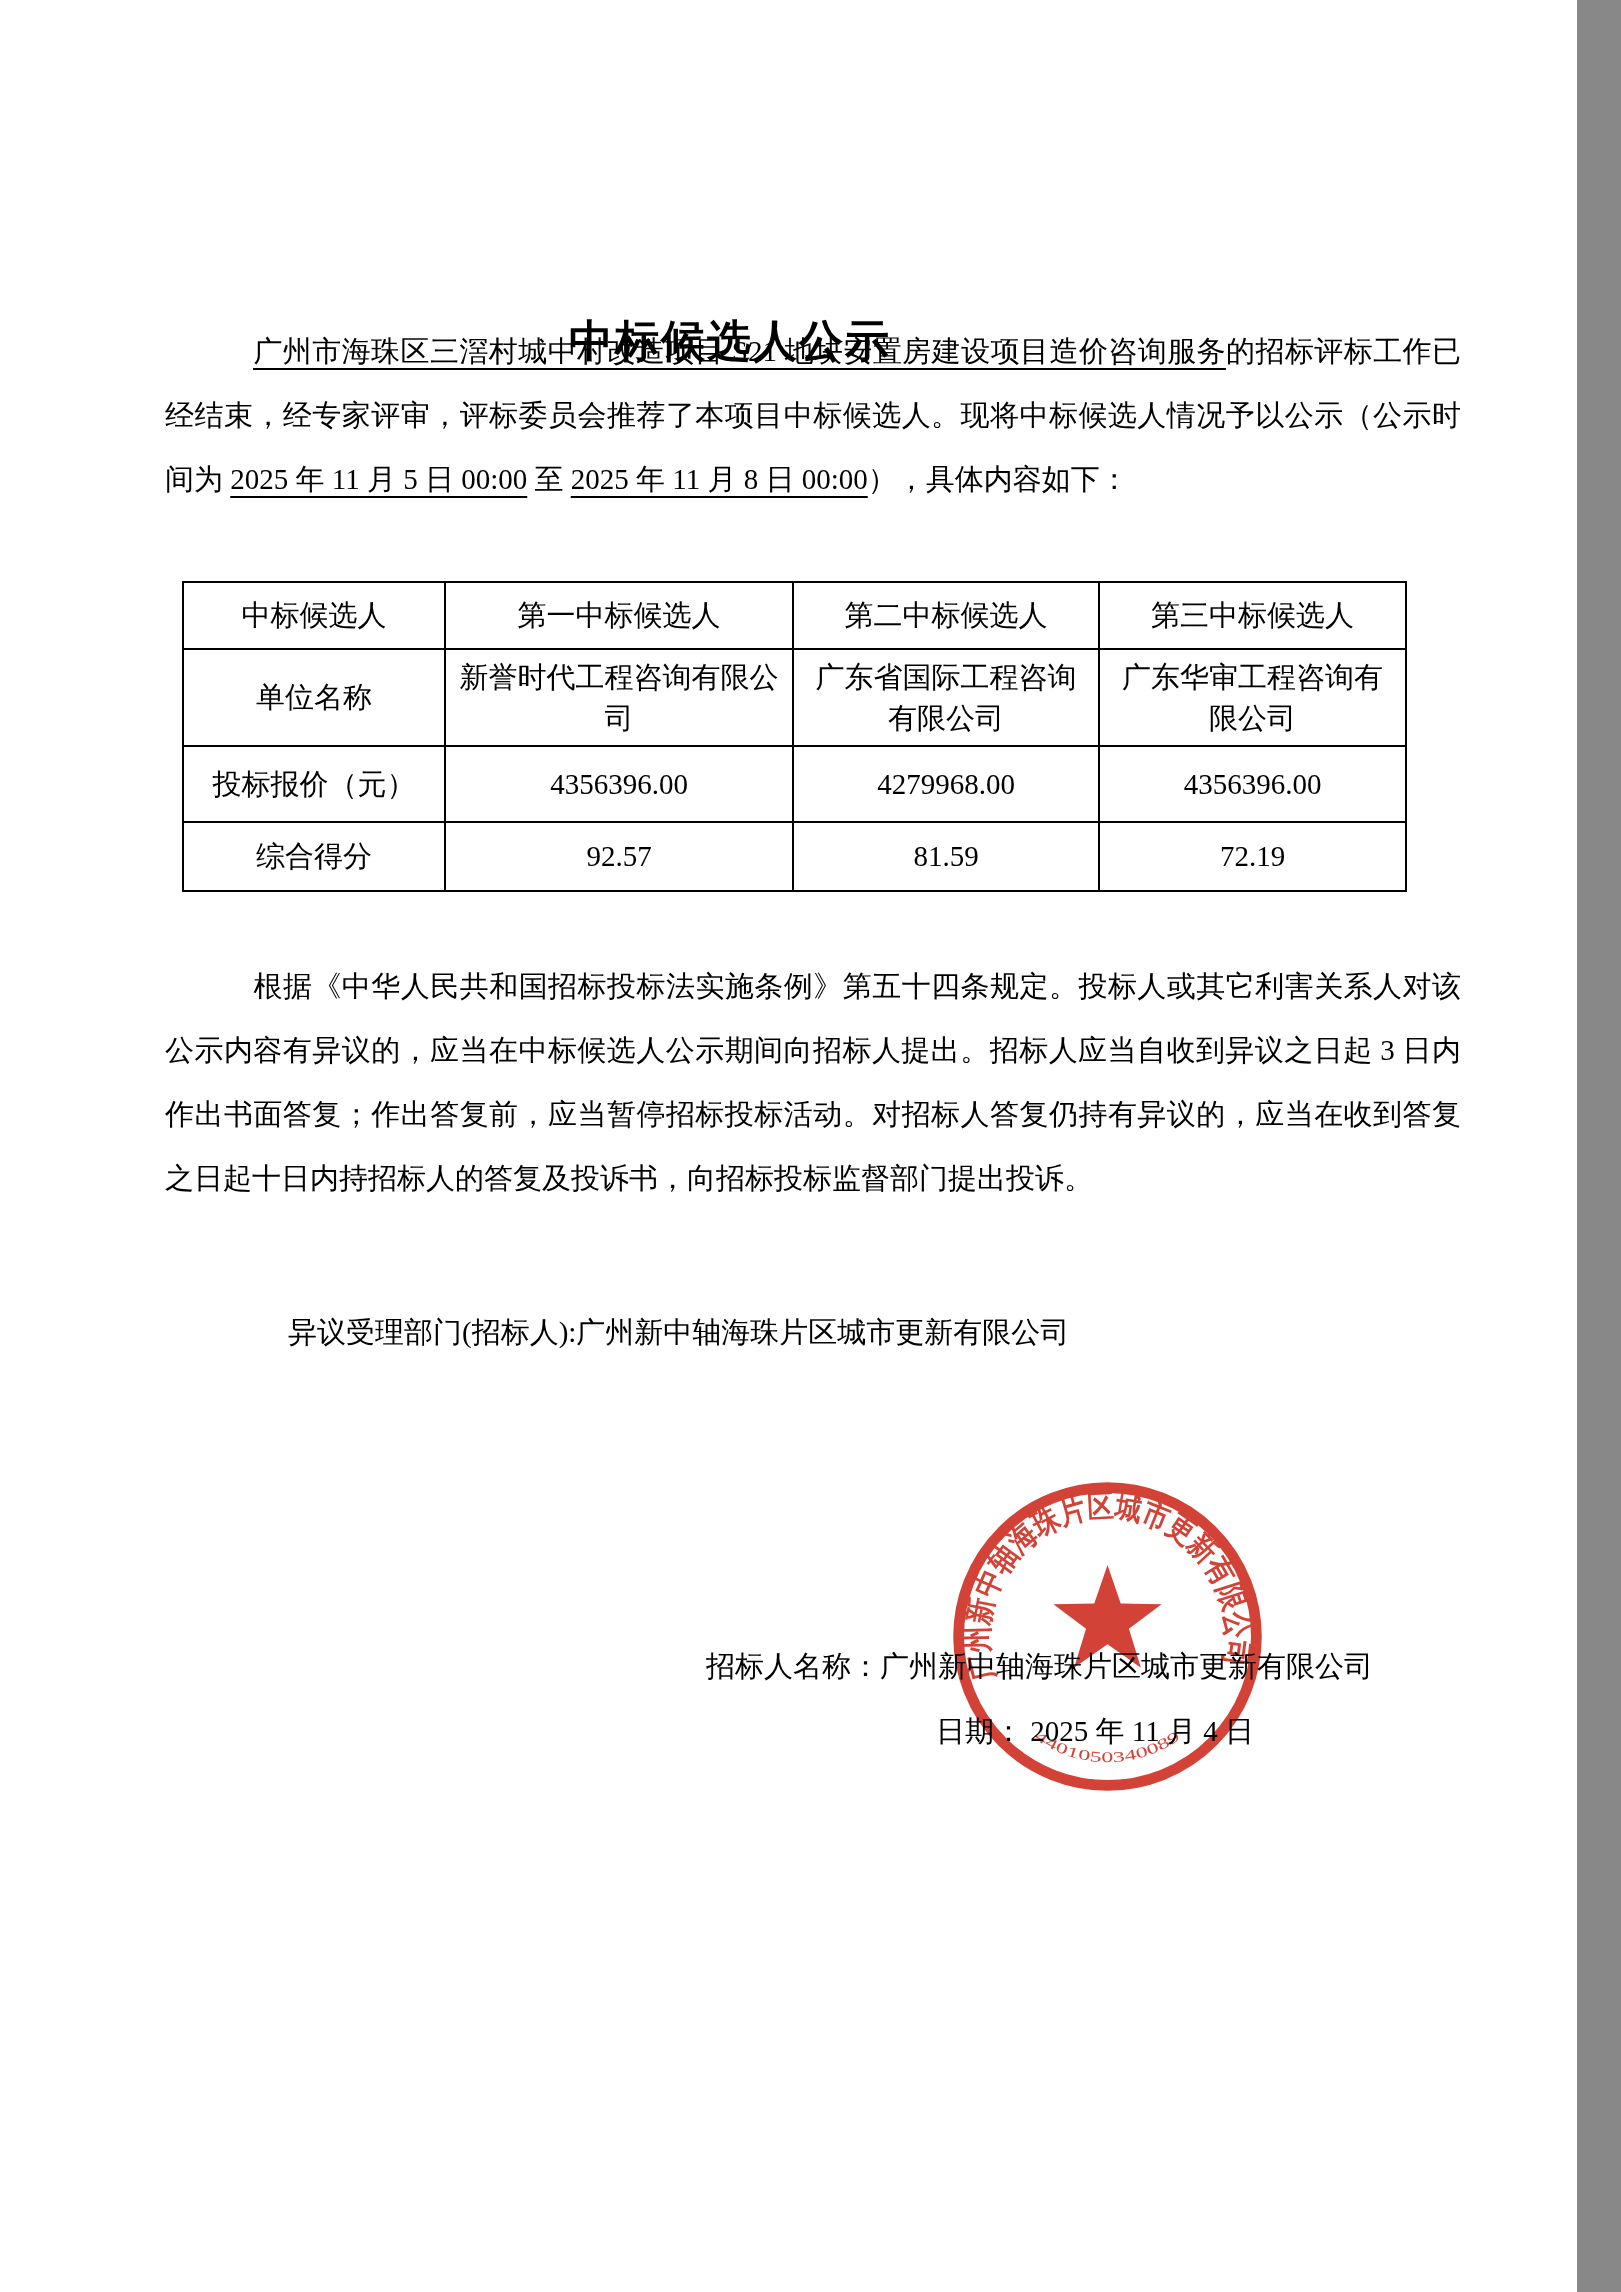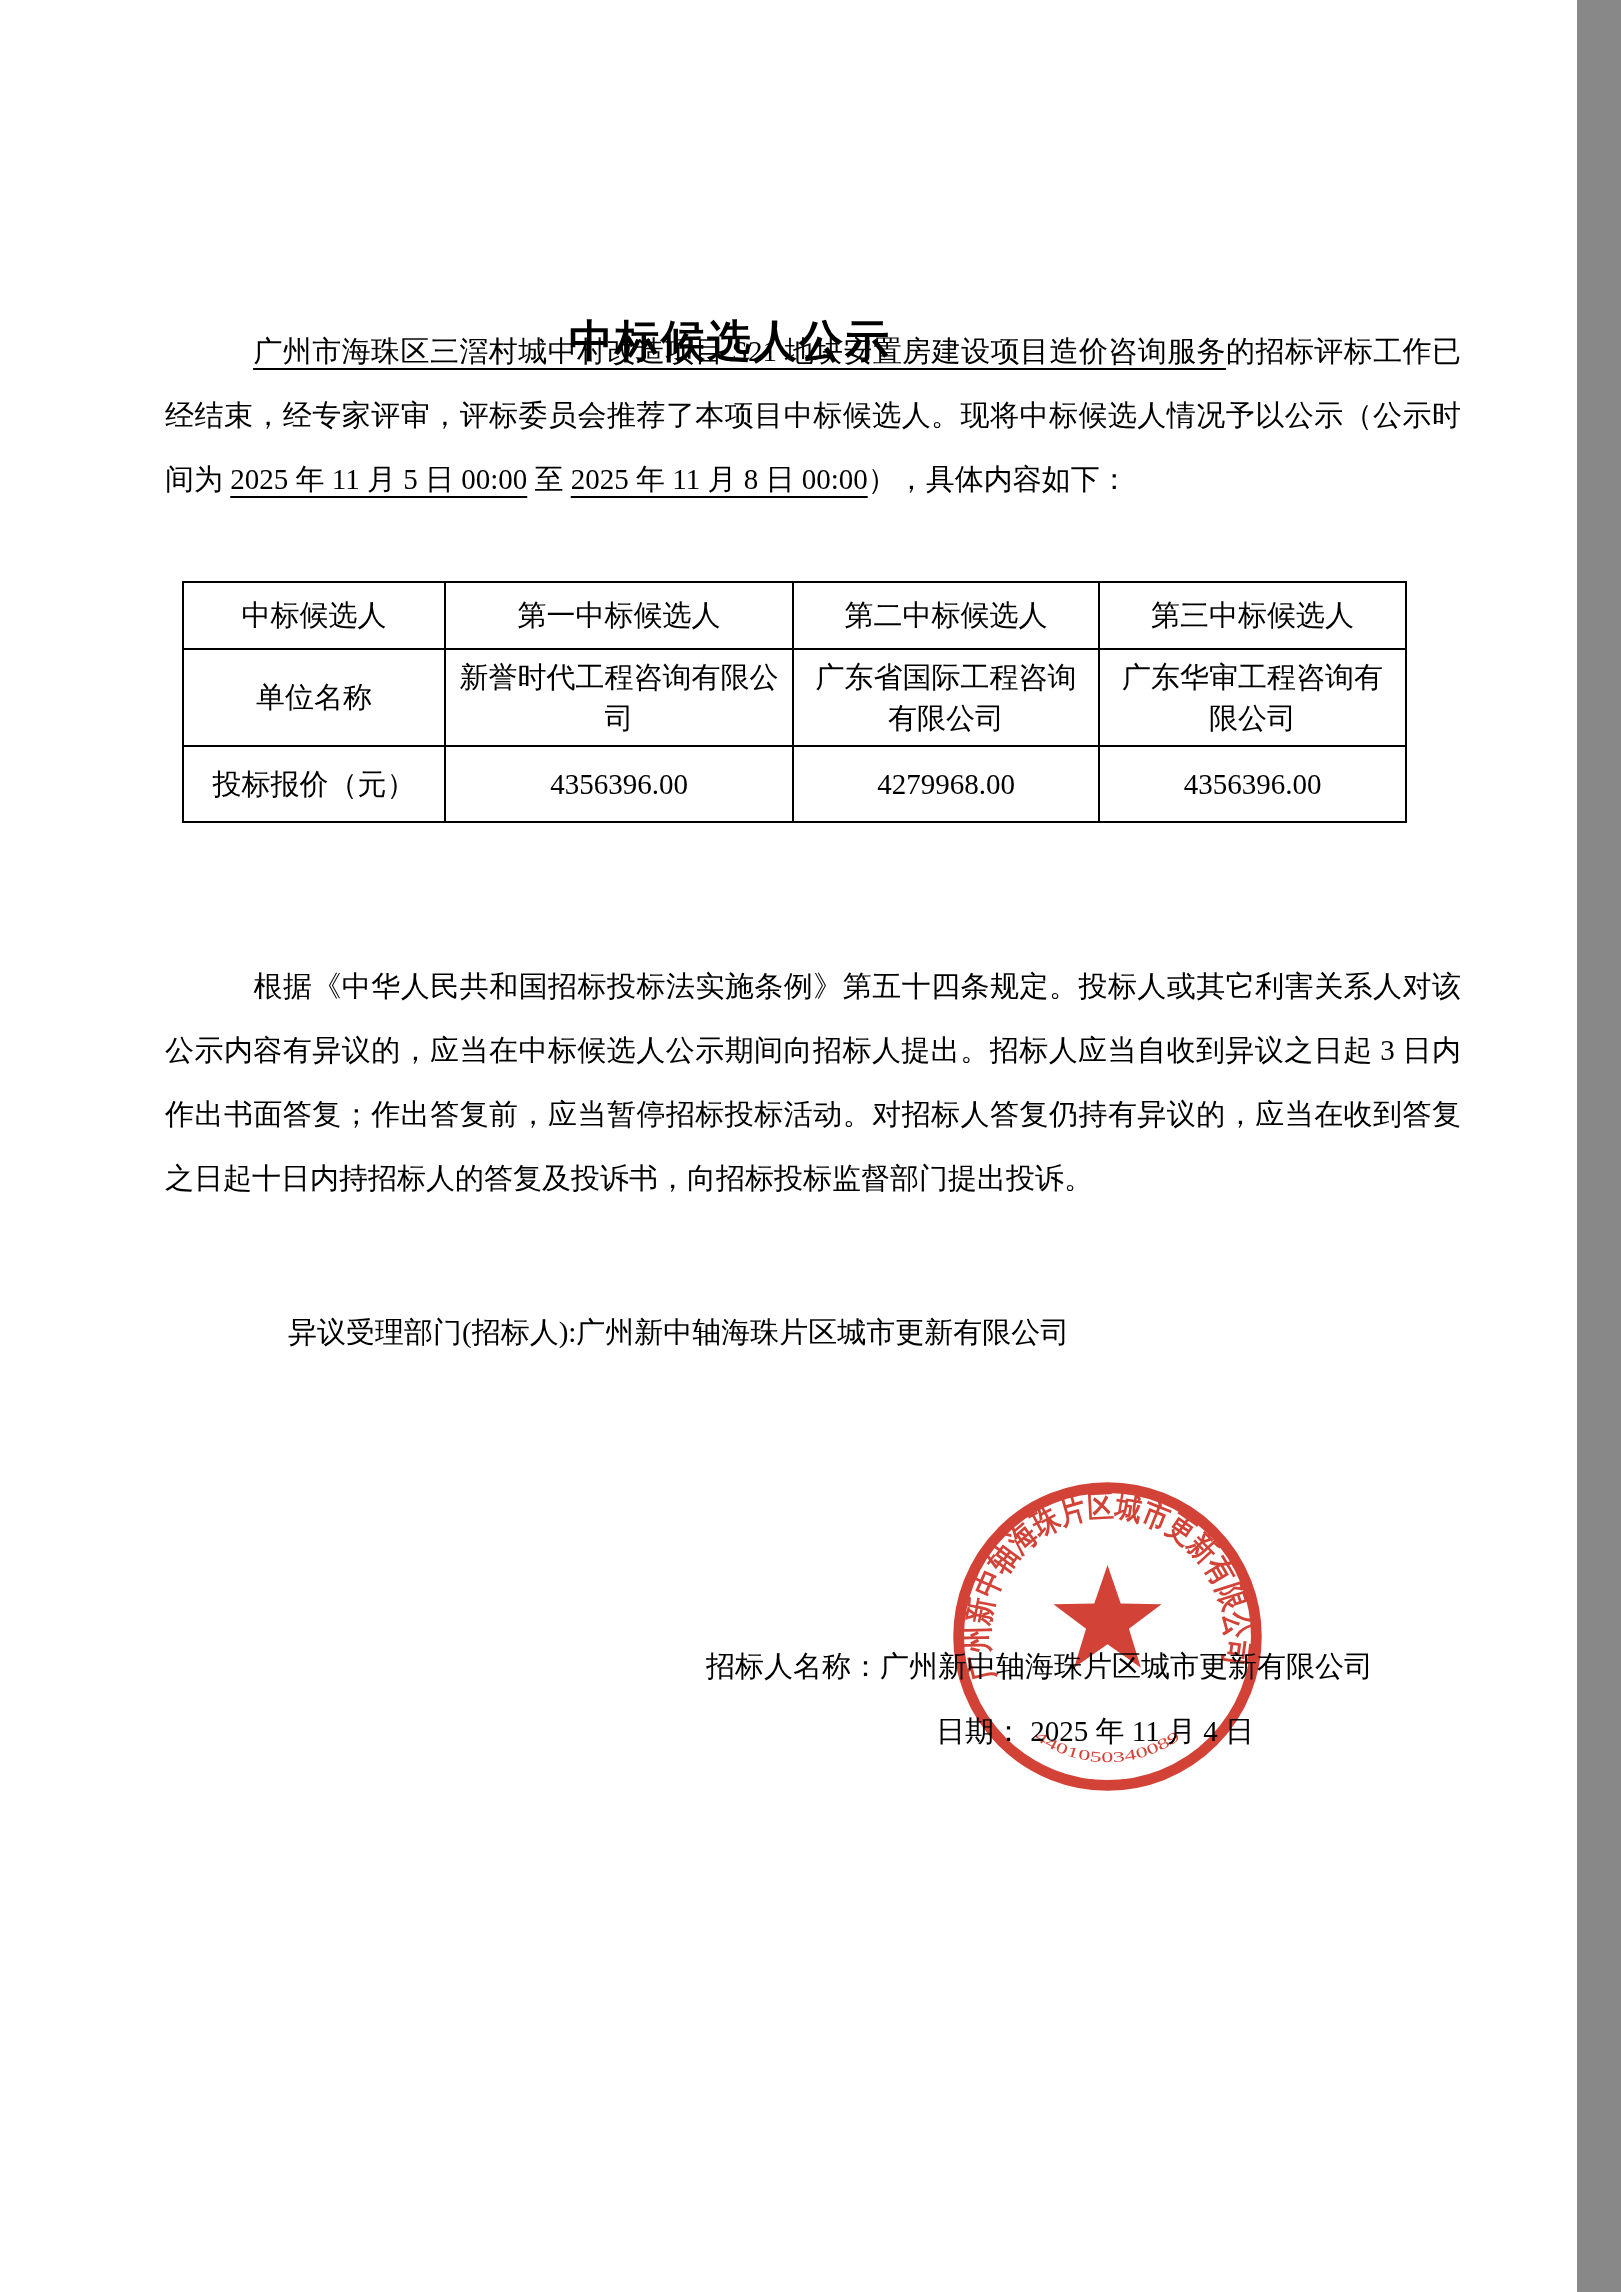--- a/index.html
+++ b/index.html
@@ -95,20 +95,26 @@
       <td>新誉时代工程咨询有限公司</td>
       <td>广东省国际工程咨询有限公司</td>
       <td>广东华审工程咨询有限公司</td>
     </tr>
     <tr class="r-price">
       <td>投标报价（元）</td>
       <td>4356396.00</td>
       <td>4279968.00</td>
       <td>4356396.00</td>
     </tr>
+    <tr class="r-score">
+      <td>综合得分</td>
+      <td>92.57</td>
+      <td>81.59</td>
+      <td>72.19</td>
+    </tr>
   </tbody>
     </table>
 
   <div class="para para2"><span style="display:inline-block;width:88px;"></span><span>根据《中华人民共和国招标投标法实施条例》第五十四条规定。投标人或其它利害关系人对该公示内容有异议的，应当在中标候选人公示期间向招标人提出。招标人应当自收到异议之日起 3 日内作出书面答复；作出答复前，应当暂停招标投标活动。对招标人答复仍持有异议的，应当在收到答复之日起十日内持招标人的答复及投诉书，向招标投标监督部门提出投诉。</span></div>
 
   <div class="contact">
     <div>异议受理部门(招标人):广州新中轴海珠片区城市更新有限公司</div>
   </div>
 
   <div class="sig-line sig-name">招标人名称：广州新中轴海珠片区城市更新有限公司</div>

